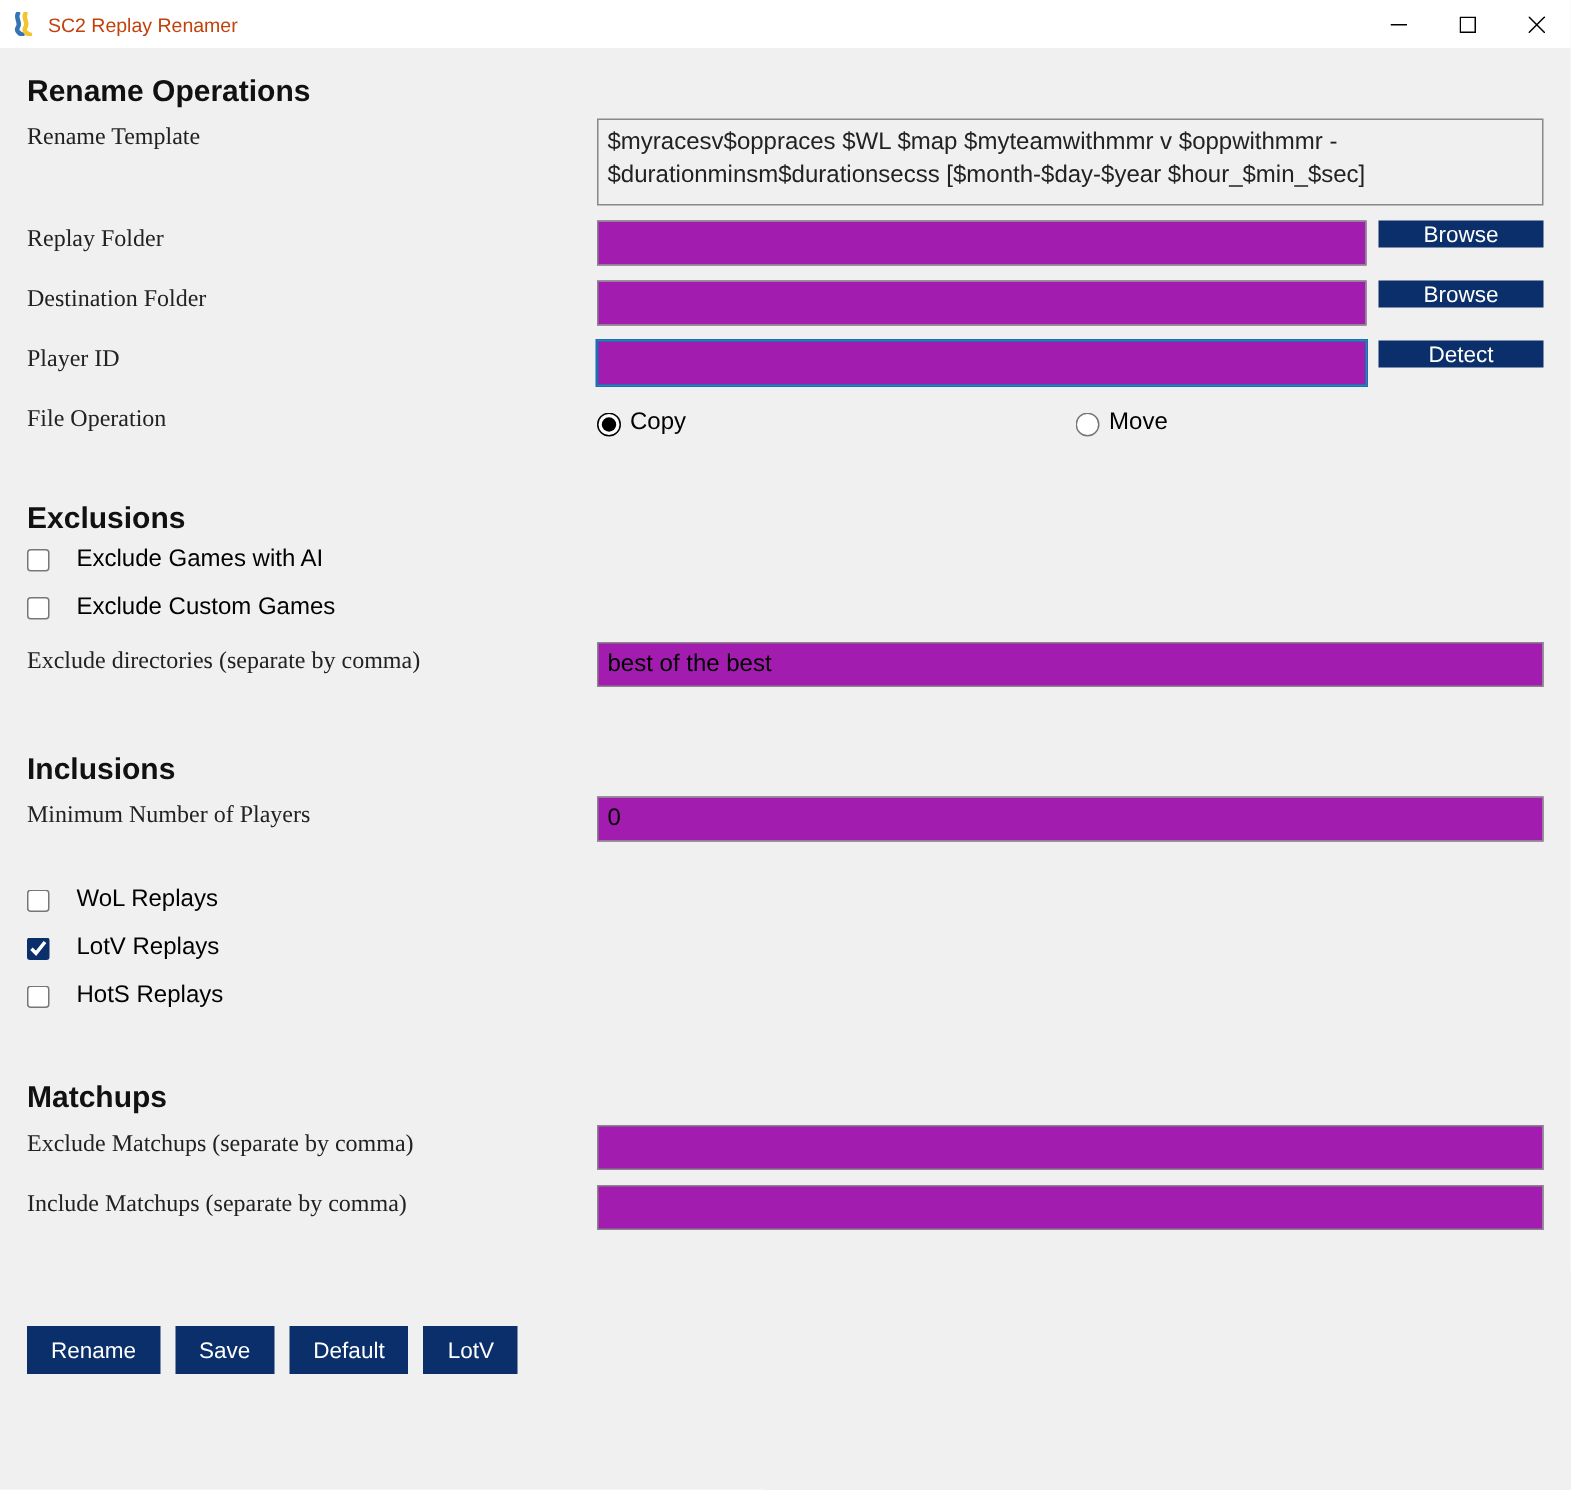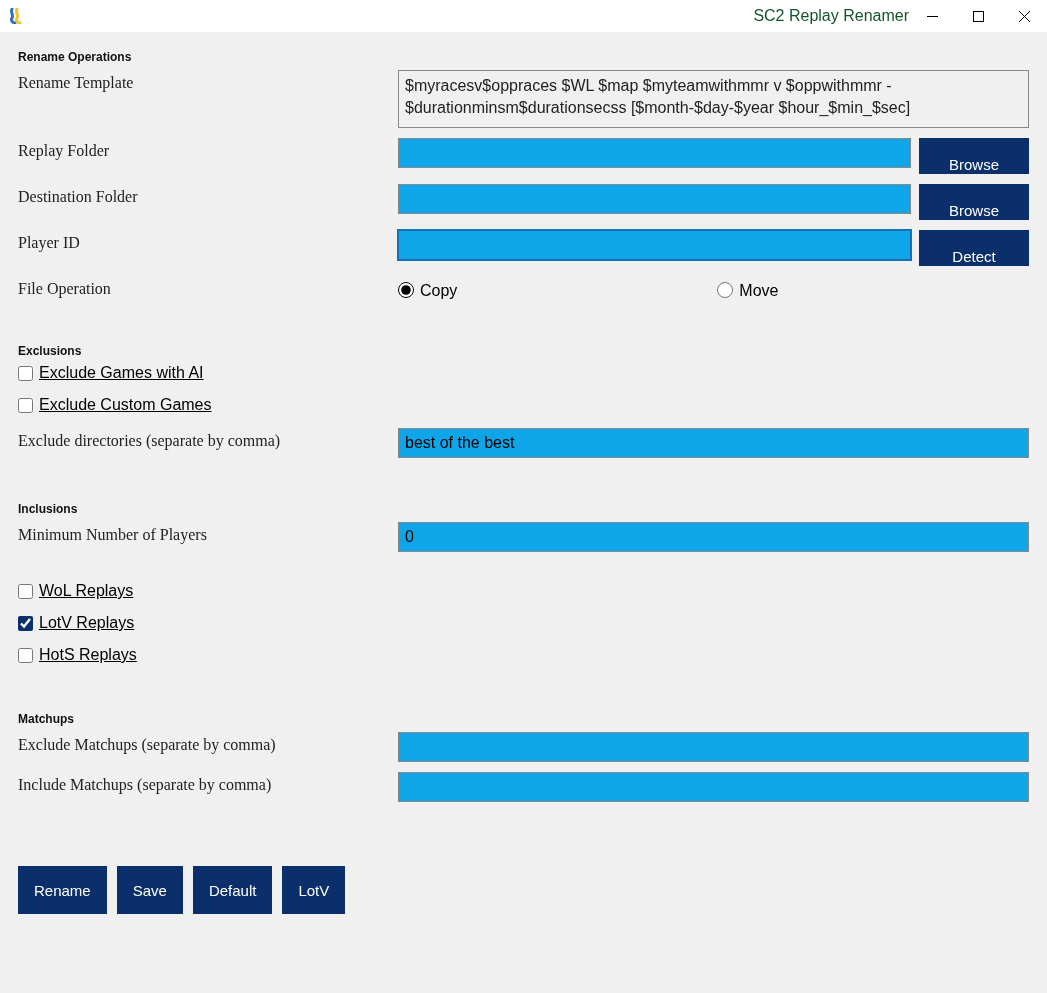--- a/index.html
+++ b/index.html
@@ -19,41 +19,40 @@
     align-items:center;
     background:#fff;
     border-bottom:0px solid #ddd;
   }
   .titlebar .app-icon {
     width:16px; height:16px;
     margin:0 8px 0 8px;
   }
   .titlebar .title {
     flex:1;
-    font-size:16px;
-    color:#14532d;
+    font-size:13px;
+    color:#c2410c;
     padding-left:0px;
-    text-align:right;
   }
   .win-buttons { display:flex; height:100%; }
   .win-btn {
     width:46px; height:32px;
     display:flex; align-items:center; justify-content:center;
     font-size:14px; color:#000;
   }
   .win-btn svg { width:11px; height:11px; }
   .client {
     background:#f0f0f0;
     width:1047px;
     height:961px;
     padding:12px 18px 16px 18px;
     position:relative;
   }
   h2.section {
-    font-size:12px;
+    font-size:20px;
     font-weight:700;
     margin:6px 0 6px 0;
     color:#111;
   }
   .row {
     display:flex;
     align-items:flex-start;
     margin-bottom:10px;
   }
   .label-col {
@@ -80,62 +79,61 @@
     font-size:16px;
     color:#222;
     padding:4px 6px;
     overflow-y:scroll;
     line-height:1.35;
   }
   input.txt {
     width:100%;
     height:30px;
     border:1px solid #888;
-    background:#0ea5e9;
+    background:#a21caf;
     font-size:16px;
     padding:2px 6px;
     font-family: Arial, sans-serif;
   }
   input.txt.focused {
     border:1px solid #1a6fb0;
     outline:1px solid #1a6fb0;
   }
   .btn {
     background:#0b2f6b;
     color:#fff;
     border:none;
     height:18px;
-    padding:18px 18px;
+    padding:0 18px;
     font-size:15px;
     cursor:pointer;
     min-width:110px;
   }
   .btn.small { min-width:0; padding:0 14px; }
   .radio-row {
     display:flex;
     gap:260px;
     padding-top:6px;
     font-size:16px;
   }
-  .radio-item { display:flex; align-items:flex-start; gap:4px; }
+  .radio-item { display:flex; align-items:flex-end; gap:4px; }
   .radio-item input { width:16px; height:16px; margin:0 2px 0 0; accent-color:#000;}
   .checkbox-item {
-    display:flex; align-items:center; gap:4px;
+    display:flex; align-items:center; gap:16px;
     font-size:16px;
     margin:6px 0 14px 0;
-    text-decoration:underline;
   }
   .checkbox-item input { width:15px; height:15px; margin:0 2px 0 0; accent-color:#0b2f6b;}
   .cb-group .checkbox-item { margin:6px 0 14px 0; }
   .bottom-buttons {
     display:flex;
     gap:10px;
     margin-top:26px;
   }
-  .bottom-buttons .btn { min-width:0; padding:0 16px; height:48px;}
+  .bottom-buttons .btn { min-width:0; padding:0 16px; height:32px;}
   .spacer-lg { height:28px; }
   .spacer-md { height:14px; }
 </style>
 </head>
 <body>
 
 <div class="titlebar">
   <span class="app-icon">
     <svg viewBox="0 0 16 16">
       <path d="M4 1 C2 4 6 7 4 10 C2 13 6 15 7 15" stroke="#3573b5" stroke-width="3" fill="none" stroke-linecap="round"></path>

